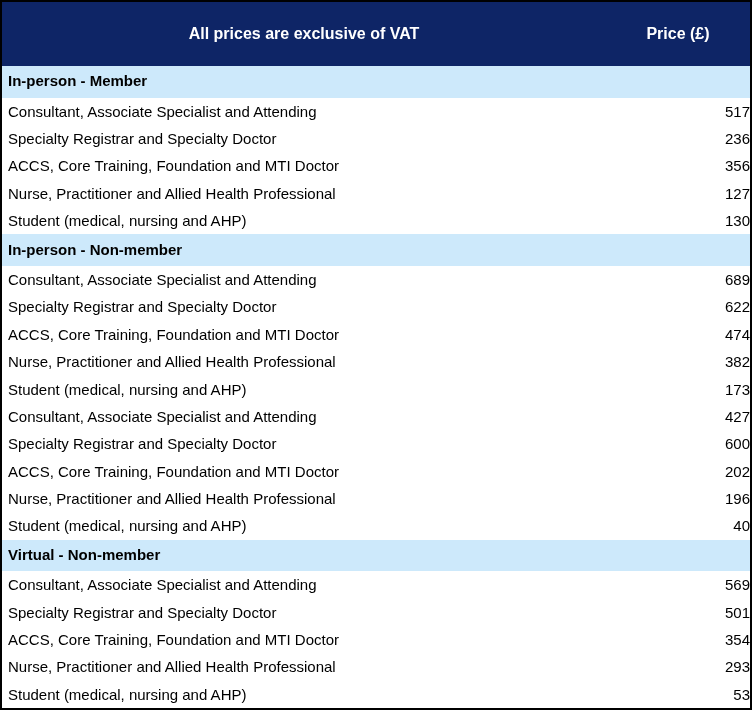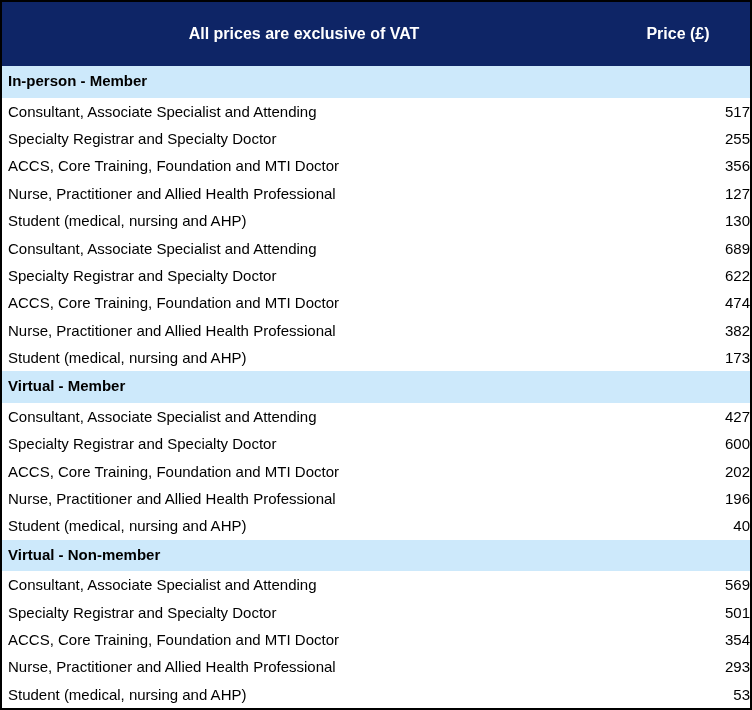--- a/index.html
+++ b/index.html
@@ -89,38 +89,41 @@
     <td colspan="2">In-person - Member</td>
   </tr>
 
   <tr class="data-row">
     <td class="desc">Consultant, Associate Specialist and Attending</td>
     <td class="price">517</td>
   </tr>
 
   <tr class="data-row">
     <td class="desc">Specialty Registrar and Specialty Doctor</td>
-    <td class="price">255</td>
+    <td class="price">236</td>
   </tr>
 
   <tr class="data-row">
     <td class="desc">ACCS, Core Training, Foundation and MTI Doctor</td>
     <td class="price">356</td>
   </tr>
 
   <tr class="data-row">
     <td class="desc">Nurse, Practitioner and Allied Health Professional</td>
     <td class="price">127</td>
   </tr>
 
   <tr class="data-row">
     <td class="desc">Student (medical, nursing and AHP)</td>
     <td class="price">130</td>
   </tr>
 
+  <tr class="section-row">
+    <td colspan="2">In-person - Non-member</td>
+  </tr>
 
   <tr class="data-row">
     <td class="desc">Consultant, Associate Specialist and Attending</td>
     <td class="price">689</td>
   </tr>
 
   <tr class="data-row">
     <td class="desc">Specialty Registrar and Specialty Doctor</td>
     <td class="price">622</td>
   </tr>
@@ -133,23 +136,20 @@
   <tr class="data-row">
     <td class="desc">Nurse, Practitioner and Allied Health Professional</td>
     <td class="price">382</td>
   </tr>
 
   <tr class="data-row">
     <td class="desc">Student (medical, nursing and AHP)</td>
     <td class="price">173</td>
   </tr>
 
-  <tr class="section-row">
-    <td colspan="2">Virtual - Member</td>
-  </tr>
 
   <tr class="data-row">
     <td class="desc">Consultant, Associate Specialist and Attending</td>
     <td class="price">427</td>
   </tr>
 
   <tr class="data-row">
     <td class="desc">Specialty Registrar and Specialty Doctor</td>
     <td class="price">600</td>
   </tr>

